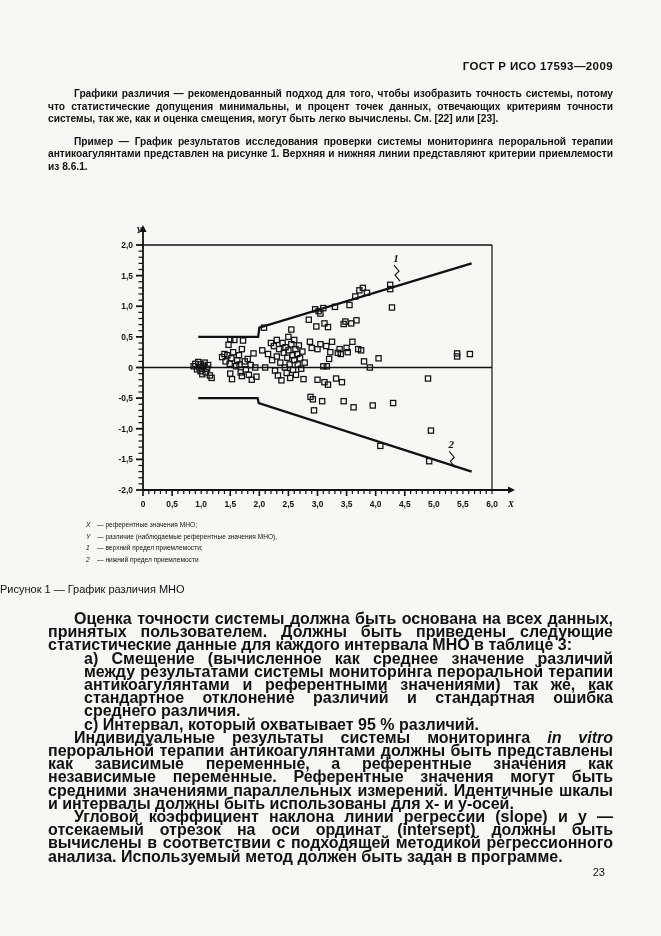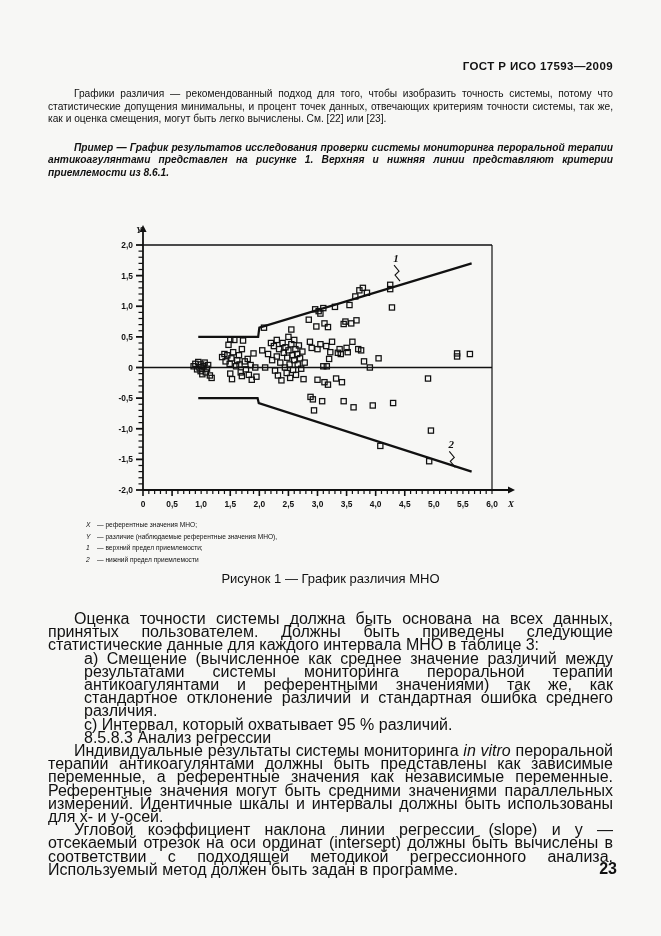--- a/index.html
+++ b/index.html
@@ -30,55 +30,53 @@
     line-height:12.6px;
     text-align:justify;
   }
   .body-text2{
     position:absolute;
     left:48px; top:612px; width:565px;
     font-size:16px;
     line-height:13.2px;
     text-align:justify;
   }
-  p{margin:0;padding:0;}
+  p{margin:0;padding:0;font-weight:bold;}
   .ind{text-indent:26px;}
   .example{
-    font-style:italic;font-weight:bold;
-    margin-top:16px;
+    font-weight:bold;
+    margin-top:10px;
     text-align:justify;
   }
   .item{ margin-left:36px; text-indent:0; }
   .pagenum{
     position:absolute;
-    right:44px;bottom:58px;
-    font-size:16px;
-    font-weight:bold;
+    right:56px;bottom:58px;
+    font-size:11px;
   }
   
   .figure{
     position:absolute;
     left:95px; top:222px;
     width:420px; height:290px;
   }
   .chart-svg{display:block;}
   .legend{
     position:absolute;
     left:86px; top:519px;
     font-size:6.6px;
     line-height:11.6px;
     color:#111;
   }
   .legend .sym{display:inline-block;width:11px;font-style:italic;}
   .legend .num{display:inline-block;width:11px;font-style:italic;}
   .caption{
     position:absolute;
-    left:0;top:571px;width:661px;
-    text-align:center;
-    font-size:13px;
+    left:0;top:583px;width:661px;
+    font-size:11px;
   }
   .ital{font-style:italic;}
 </style>
 </head>
 <body>
 
 <div class="page">
 
   <div class="header">ГОСТ Р ИСО 17593—2009</div>
 
@@ -394,20 +392,19 @@
       <span class="num">2</span><span>—</span>&nbsp;<span>нижний предел приемлемости</span>
     </div>
   </div>
 
   <div class="caption">Рисунок 1 — График различия МНО</div>
 
   <div class="body-text2">
     <p class="ind">Оценка точности системы должна быть основана на всех данных, принятых пользователем. Должны быть приведены следующие статистические данные для каждого интервала МНО в таблице 3:</p>
     <p class="item">a)  Смещение (вычисленное как среднее значение различий между результатами системы мониторинга пероральной терапии антикоагулянтами и референтными значениями) так же, как стандартное отклонение различий и стандартная ошибка среднего различия.</p>
     <p class="item">c)  Интервал, который охватывает 95 % различий.</p>
-    <p class="item">8.5.8.3  Анализ регрессии</p>
     <p class="ind"><span>Индивидуальные результаты системы мониторинга </span><span class="ital">in vitro</span><span> пероральной терапии антикоагулянтами должны быть представлены как зависимые переменные, а референтные значения как независимые переменные. Референтные значения могут быть средними значениями параллельных измерений. Идентичные шкалы и интервалы должны быть использованы для х- и у-осей.</span></p>
     <p class="ind">Угловой коэффициент наклона линии регрессии (slope) и y — отсекаемый отрезок на оси ординат (intersept) должны быть вычислены в соответствии с подходящей методикой регрессионного анализа. Используемый метод должен быть задан в программе.</p>
   </div>
 
   <div class="pagenum">23</div>
 
 </div>
 
 </body></html>

